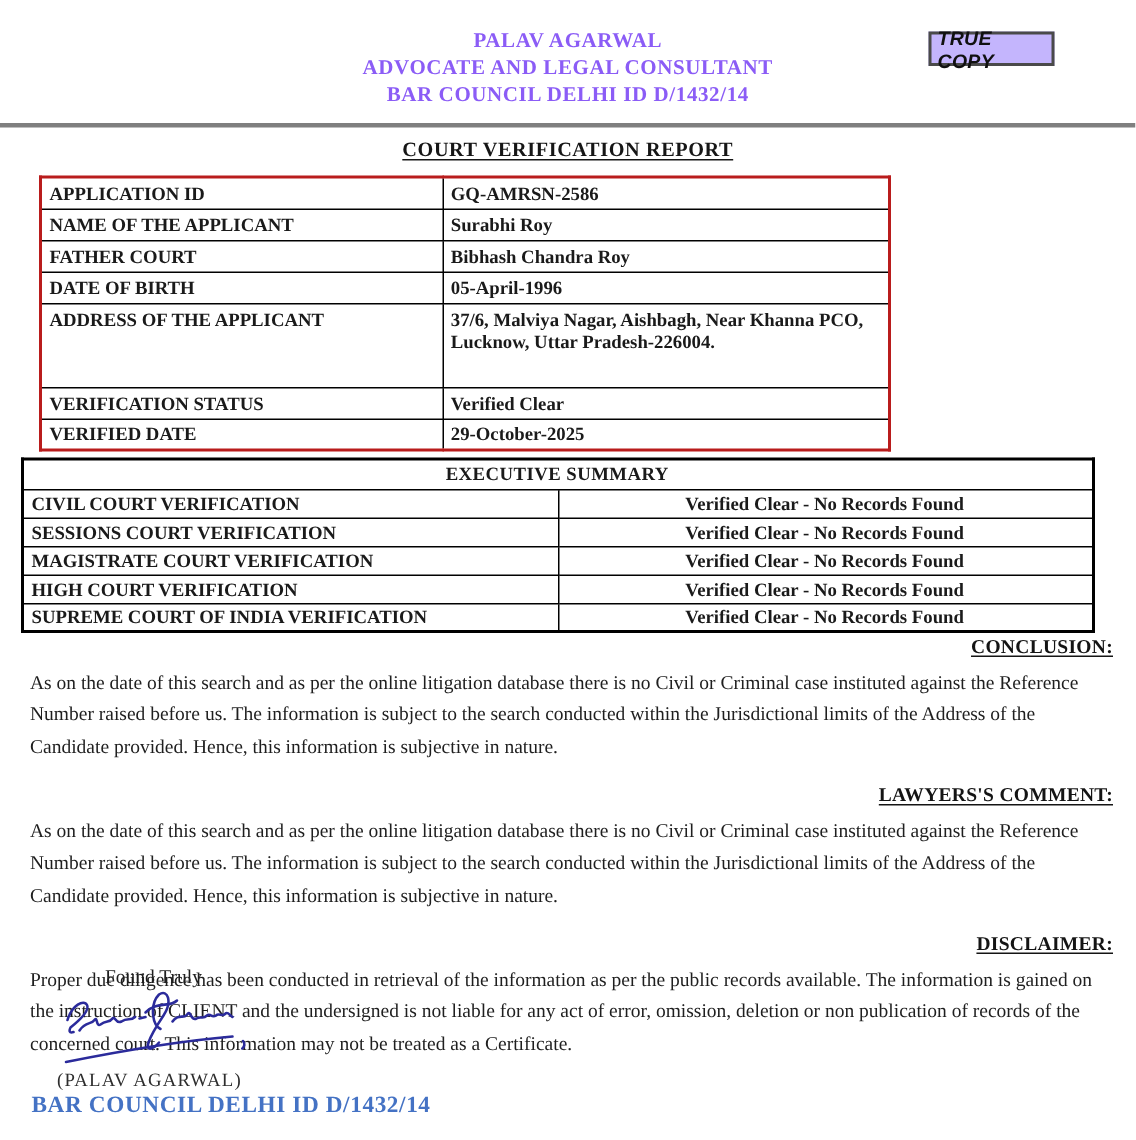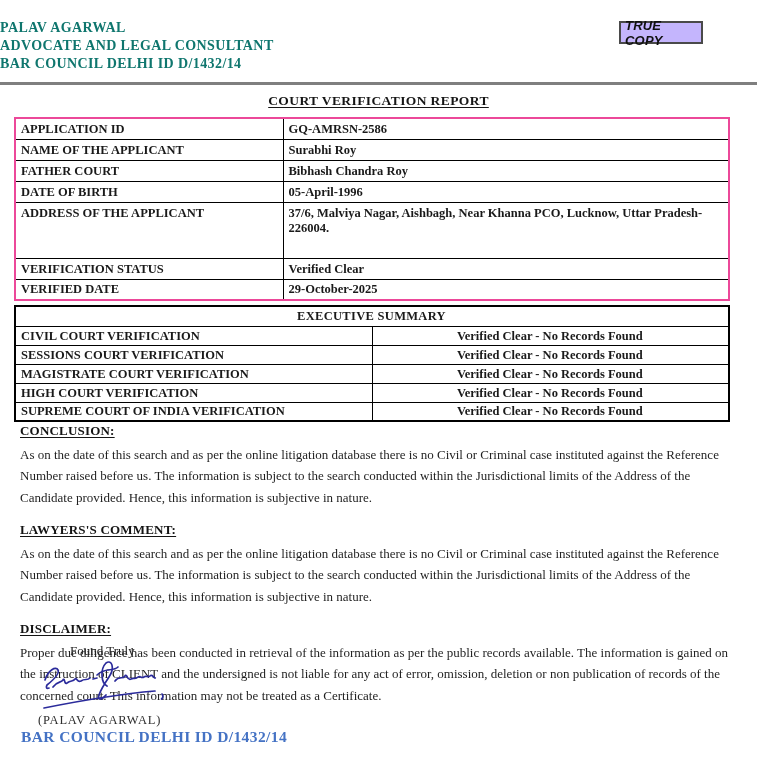--- a/index.html
+++ b/index.html
@@ -11,41 +11,41 @@
 
   .true-copy {
     position:absolute; left:619px; top:21px; width:84px; height:23px;
     border:2px solid #4a4a4a; background:#c4b5fd;
     display:flex; align-items:center; padding-left:4px;
     font-family:"Liberation Sans", sans-serif; font-style:italic; font-weight:bold;
     font-size:13px; color:#101010; letter-spacing:0.2px;
   }
 
   .letterhead {
-    position:absolute; top:19px; left:0; width:757px; text-align:left;
-    font-weight:bold; font-size:14px; line-height:18px; color:#0f766e; letter-spacing:0.4px;
+    position:absolute; top:19px; left:0; width:757px; text-align:center;
+    font-weight:bold; font-size:14px; line-height:18px; color:#8b5cf6; letter-spacing:0.4px;
   }
 
   .top-rule {
     position:absolute; top:82px; left:0; width:757px; height:3px;
     background:#7f7f7f; border:none; margin:0;
   }
 
   .report-title {
     position:absolute; top:91px; left:0; width:757px; text-align:center;
   }
   .report-title span {
     font-weight:bold; font-size:13.5px; letter-spacing:0.4px; color:#161616;
     text-decoration:underline; text-underline-offset:2px;font-family:Liberation Serif, serif;
   }
 
   table { border-collapse:collapse; table-layout:fixed; }
   .applicant-table {
-    position:absolute; left:14px; top:117px; width:716px;
-    border:2px solid #ec4899;
+    position:absolute; left:26px; top:117px; width:568px;
+    border:2px solid #b91c1c;
   }
   .applicant-table td {
     border:1px solid #000; font-size:12.5px; font-weight:bold; color:#1a1a1a;
     padding:2px 6px 1px 5px; vertical-align:middle; overflow:hidden;
   }
   .applicant-table tr { height:21px; }
   .applicant-table tr.tall { height:56px; }
   .applicant-table tr.tall td { vertical-align:top; padding-top:3px; }
   .applicant-table .col-label { width:268px; }
 
@@ -63,20 +63,21 @@
   .summary-table .col-value { text-align:center; }
 
   .sections {
     position:absolute; left:20px; top:420px; width:722px;
     font-size:13px; line-height:21.5px; color:#1f1f1f;
   }
   .section-heading {
     font-weight:bold; font-size:13px; letter-spacing:0.2px; color:#141414;
     text-decoration:underline; text-underline-offset:2px;
     margin:0 0 2px 0;
+    text-align:right;
   }
   .section-body { margin:0 0 11px 0; }
 
   .closing-line {
     position:absolute; left:70px; top:643px;
     font-size:13px; color:#1f1f1f;
   }
 
   .signature { position:absolute; left:36px; top:656px; width:142px; height:58px; }
 

